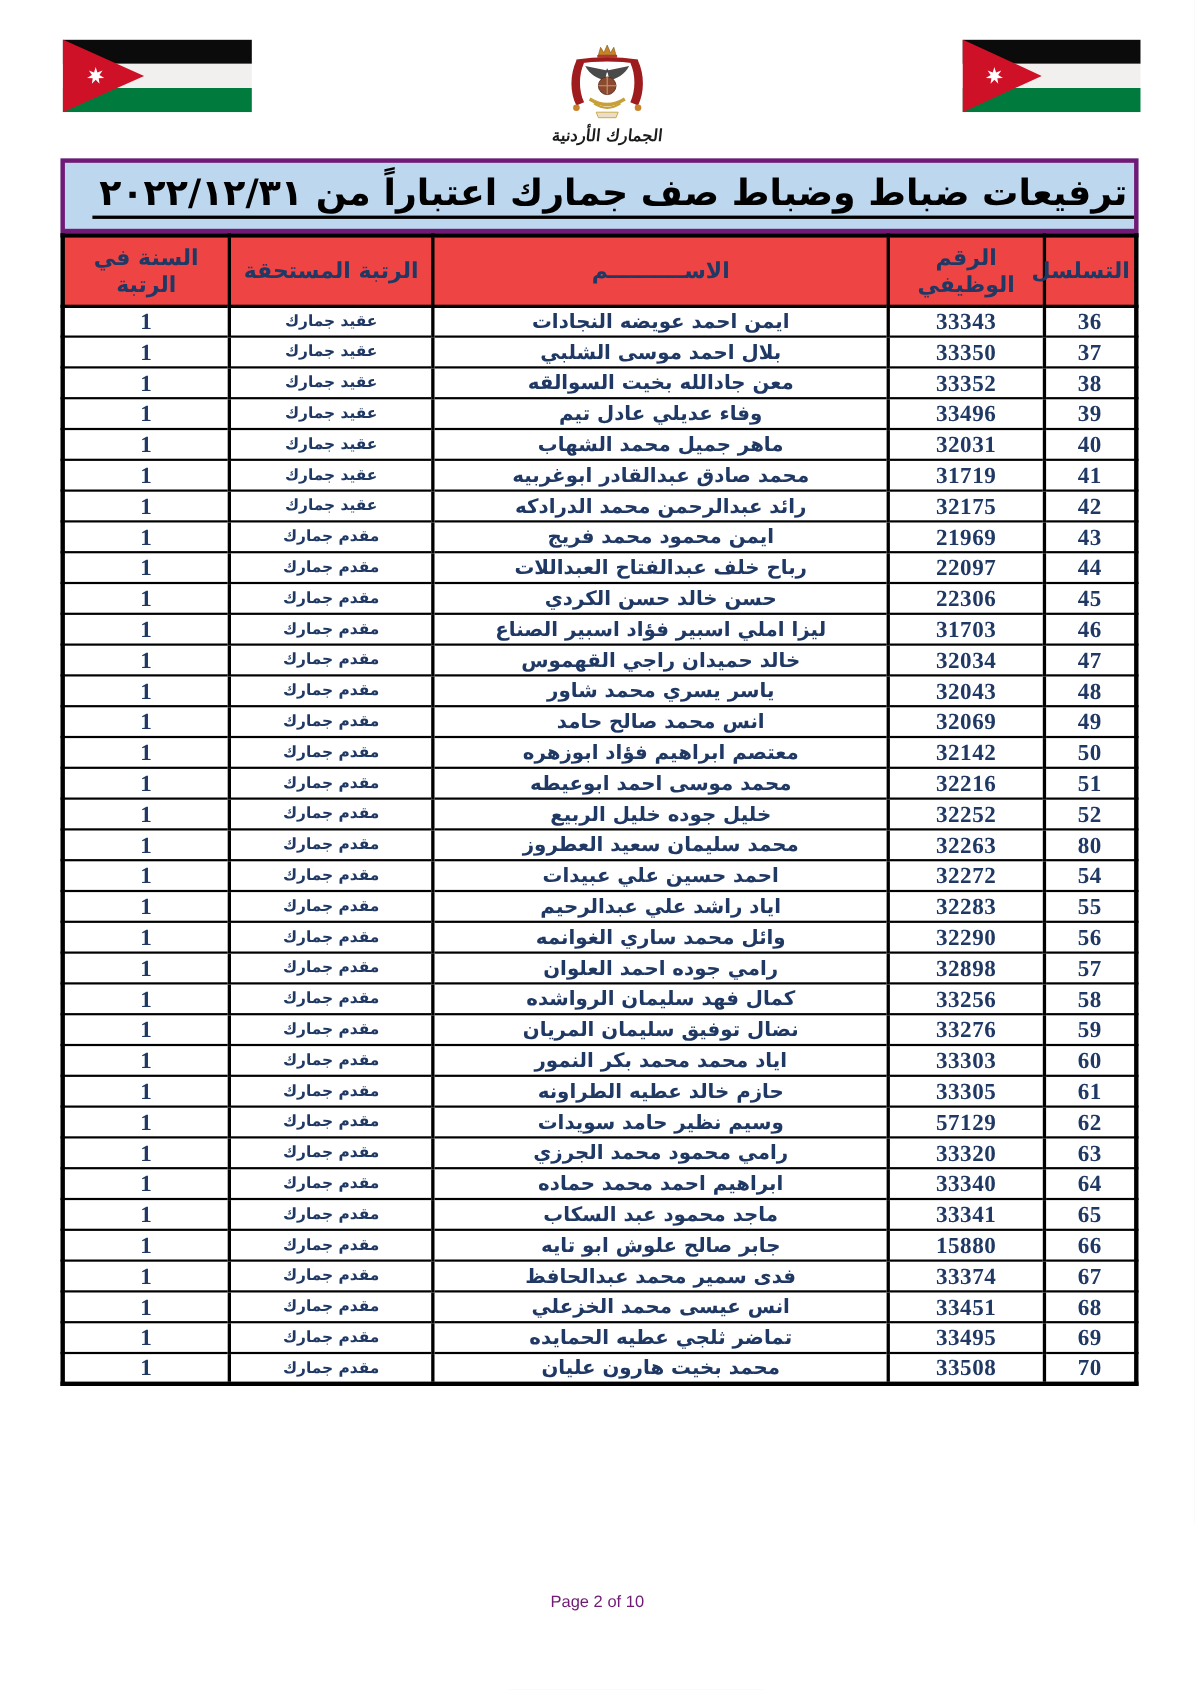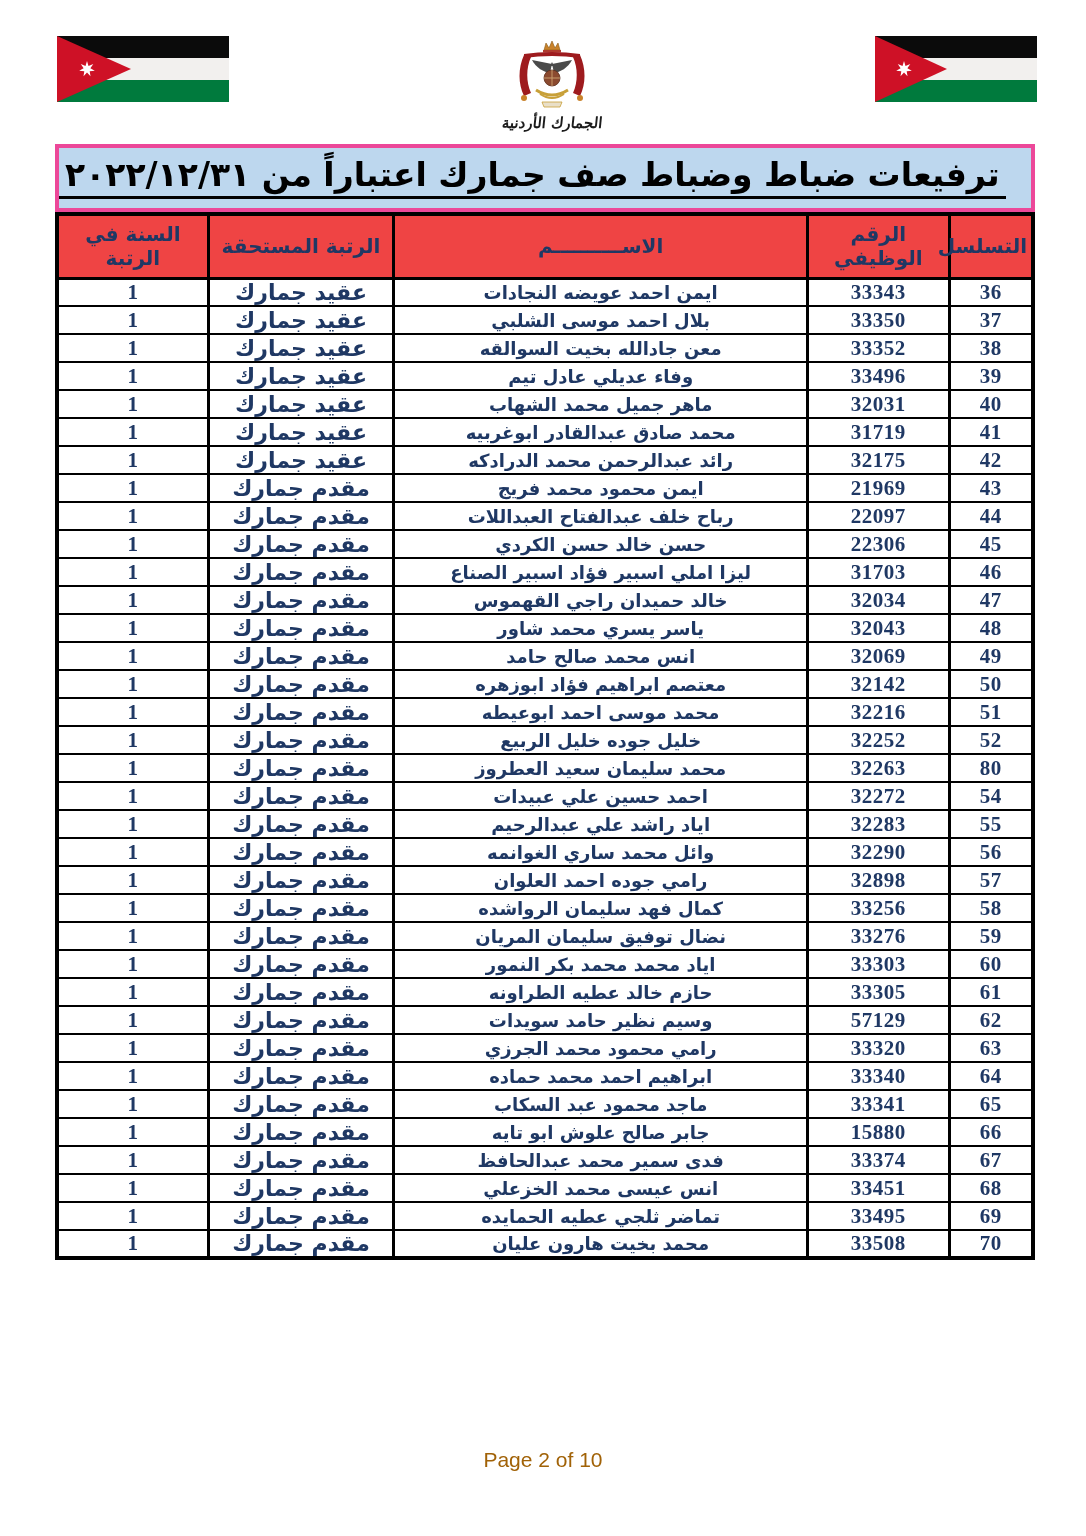--- a/index.html
+++ b/index.html
@@ -19,22 +19,22 @@
   .emblem-block { display:flex; flex-direction:column; align-items:center; width:230px; margin-top:2px; }
   .emblem-svg { width:104px; height:74px; display:block; }
   .emblem-caption {
     margin-top:2px; font-size:15px; font-weight:bold; color:#1c1c1c;
     font-family:"DejaVu Serif", serif; letter-spacing:2px; transform:skewX(-6deg);
     direction:rtl; white-space:nowrap;
   }
   
   .title-band {
     position:absolute; top:144px; left:55px; width:980px; height:68px;
-    background:#BDD7EE; border:4px solid #ec4899;
-    display:flex; align-items:center; justify-content:flex-end; direction:rtl;
+    background:#BDD7EE; border:4px solid #701a75;
+    display:flex; align-items:center; justify-content:flex-start; direction:rtl;
   }
   .title-text {
     font-size:33px; font-weight:bold; color:#000;
     border-bottom:3px solid #000; padding:0 6px 3px 6px; line-height:1.1;
     white-space:nowrap;
   }
   
   table.roster {
     position:absolute; top:212px; left:55px; width:980px;
     border-collapse:collapse; direction:rtl;
@@ -46,26 +46,26 @@
   }
   table.roster td {
     border:2px solid #000; border-left-width:3px; border-right-width:3px;
     height:28px; padding:0 6px; text-align:center; vertical-align:middle;
     color:#1F3864; font-weight:bold; background:#fff;
   }
   table.roster td.num {
     font-family:"Liberation Serif", serif; font-size:21px; letter-spacing:0.5px;
   }
   table.roster td.name { font-size:18px;margin-top:43px; }
-  table.roster td.rank { font-size:22px; }
+  table.roster td.rank { font-size:14px; }
   
   .footer {
     position:absolute; top:1448px; left:0; width:100%;
     text-align:center; font-family:"Liberation Sans", sans-serif;
-    font-size:21px; color:#a16207;
+    font-size:15px; color:#701a75;
   }
 </style>
 </head>
 <body>
 
 <div class="page">
 
   <div class="masthead">
 
     <svg class="flag" viewBox="0 0 172 66" aria-hidden="true">

